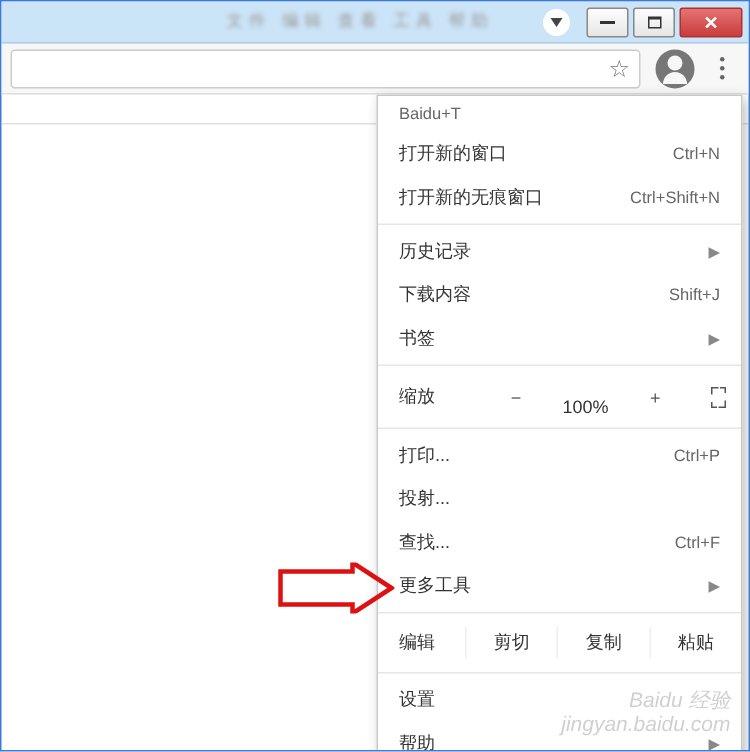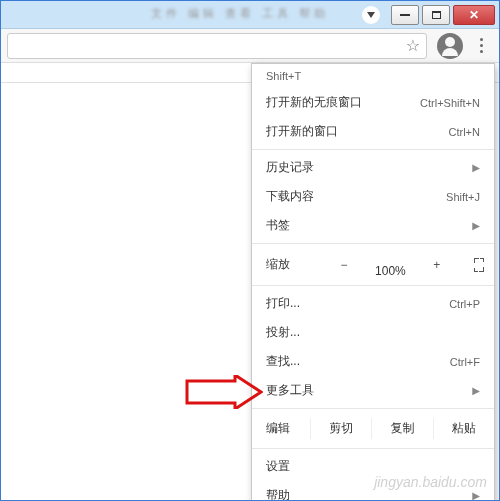--- a/index.html
+++ b/index.html
@@ -78,29 +78,29 @@
       <span></span>
       <span></span>
       <span></span>
     </div>
 </div>
 
 <div class="tabstrip"></div>
 
 <div class="menu">
   <div class="item">
-      <span class="shortcut">Shift+T</span>
+      <span class="shortcut">Baidu+T</span>
+    </div>
+  <div class="item">
+      <span>打开新的窗口</span>
+      <span class="shortcut">Ctrl+N</span>
     </div>
   <div class="item">
       <span>打开新的无痕窗口</span>
       <span class="shortcut">Ctrl+Shift+N</span>
-    </div>
-  <div class="item">
-      <span>打开新的窗口</span>
-      <span class="shortcut">Ctrl+N</span>
     </div>
   <hr>
   <div class="item">
       <span>历史记录</span>
       <span class="arrow">▶</span>
     </div>
   <div class="item">
       <span>下载内容</span>
       <span class="shortcut">Shift+J</span>
     </div>
@@ -156,14 +156,15 @@
 
 </div>
 
 <div class="red-arrow">
   <svg width="78" height="34">
       <path d="M2 6 L50 6 L50 0 L76 17 L50 34 L50 28 L2 28 Z" fill="none" stroke="#d11" stroke-width="3"></path>
     </svg>
 </div>
 
 <div class="watermark">
+  <span>Baidu 经验</span>
   <span class="small">jingyan.baidu.com</span>
 </div>
 
 </body></html>

